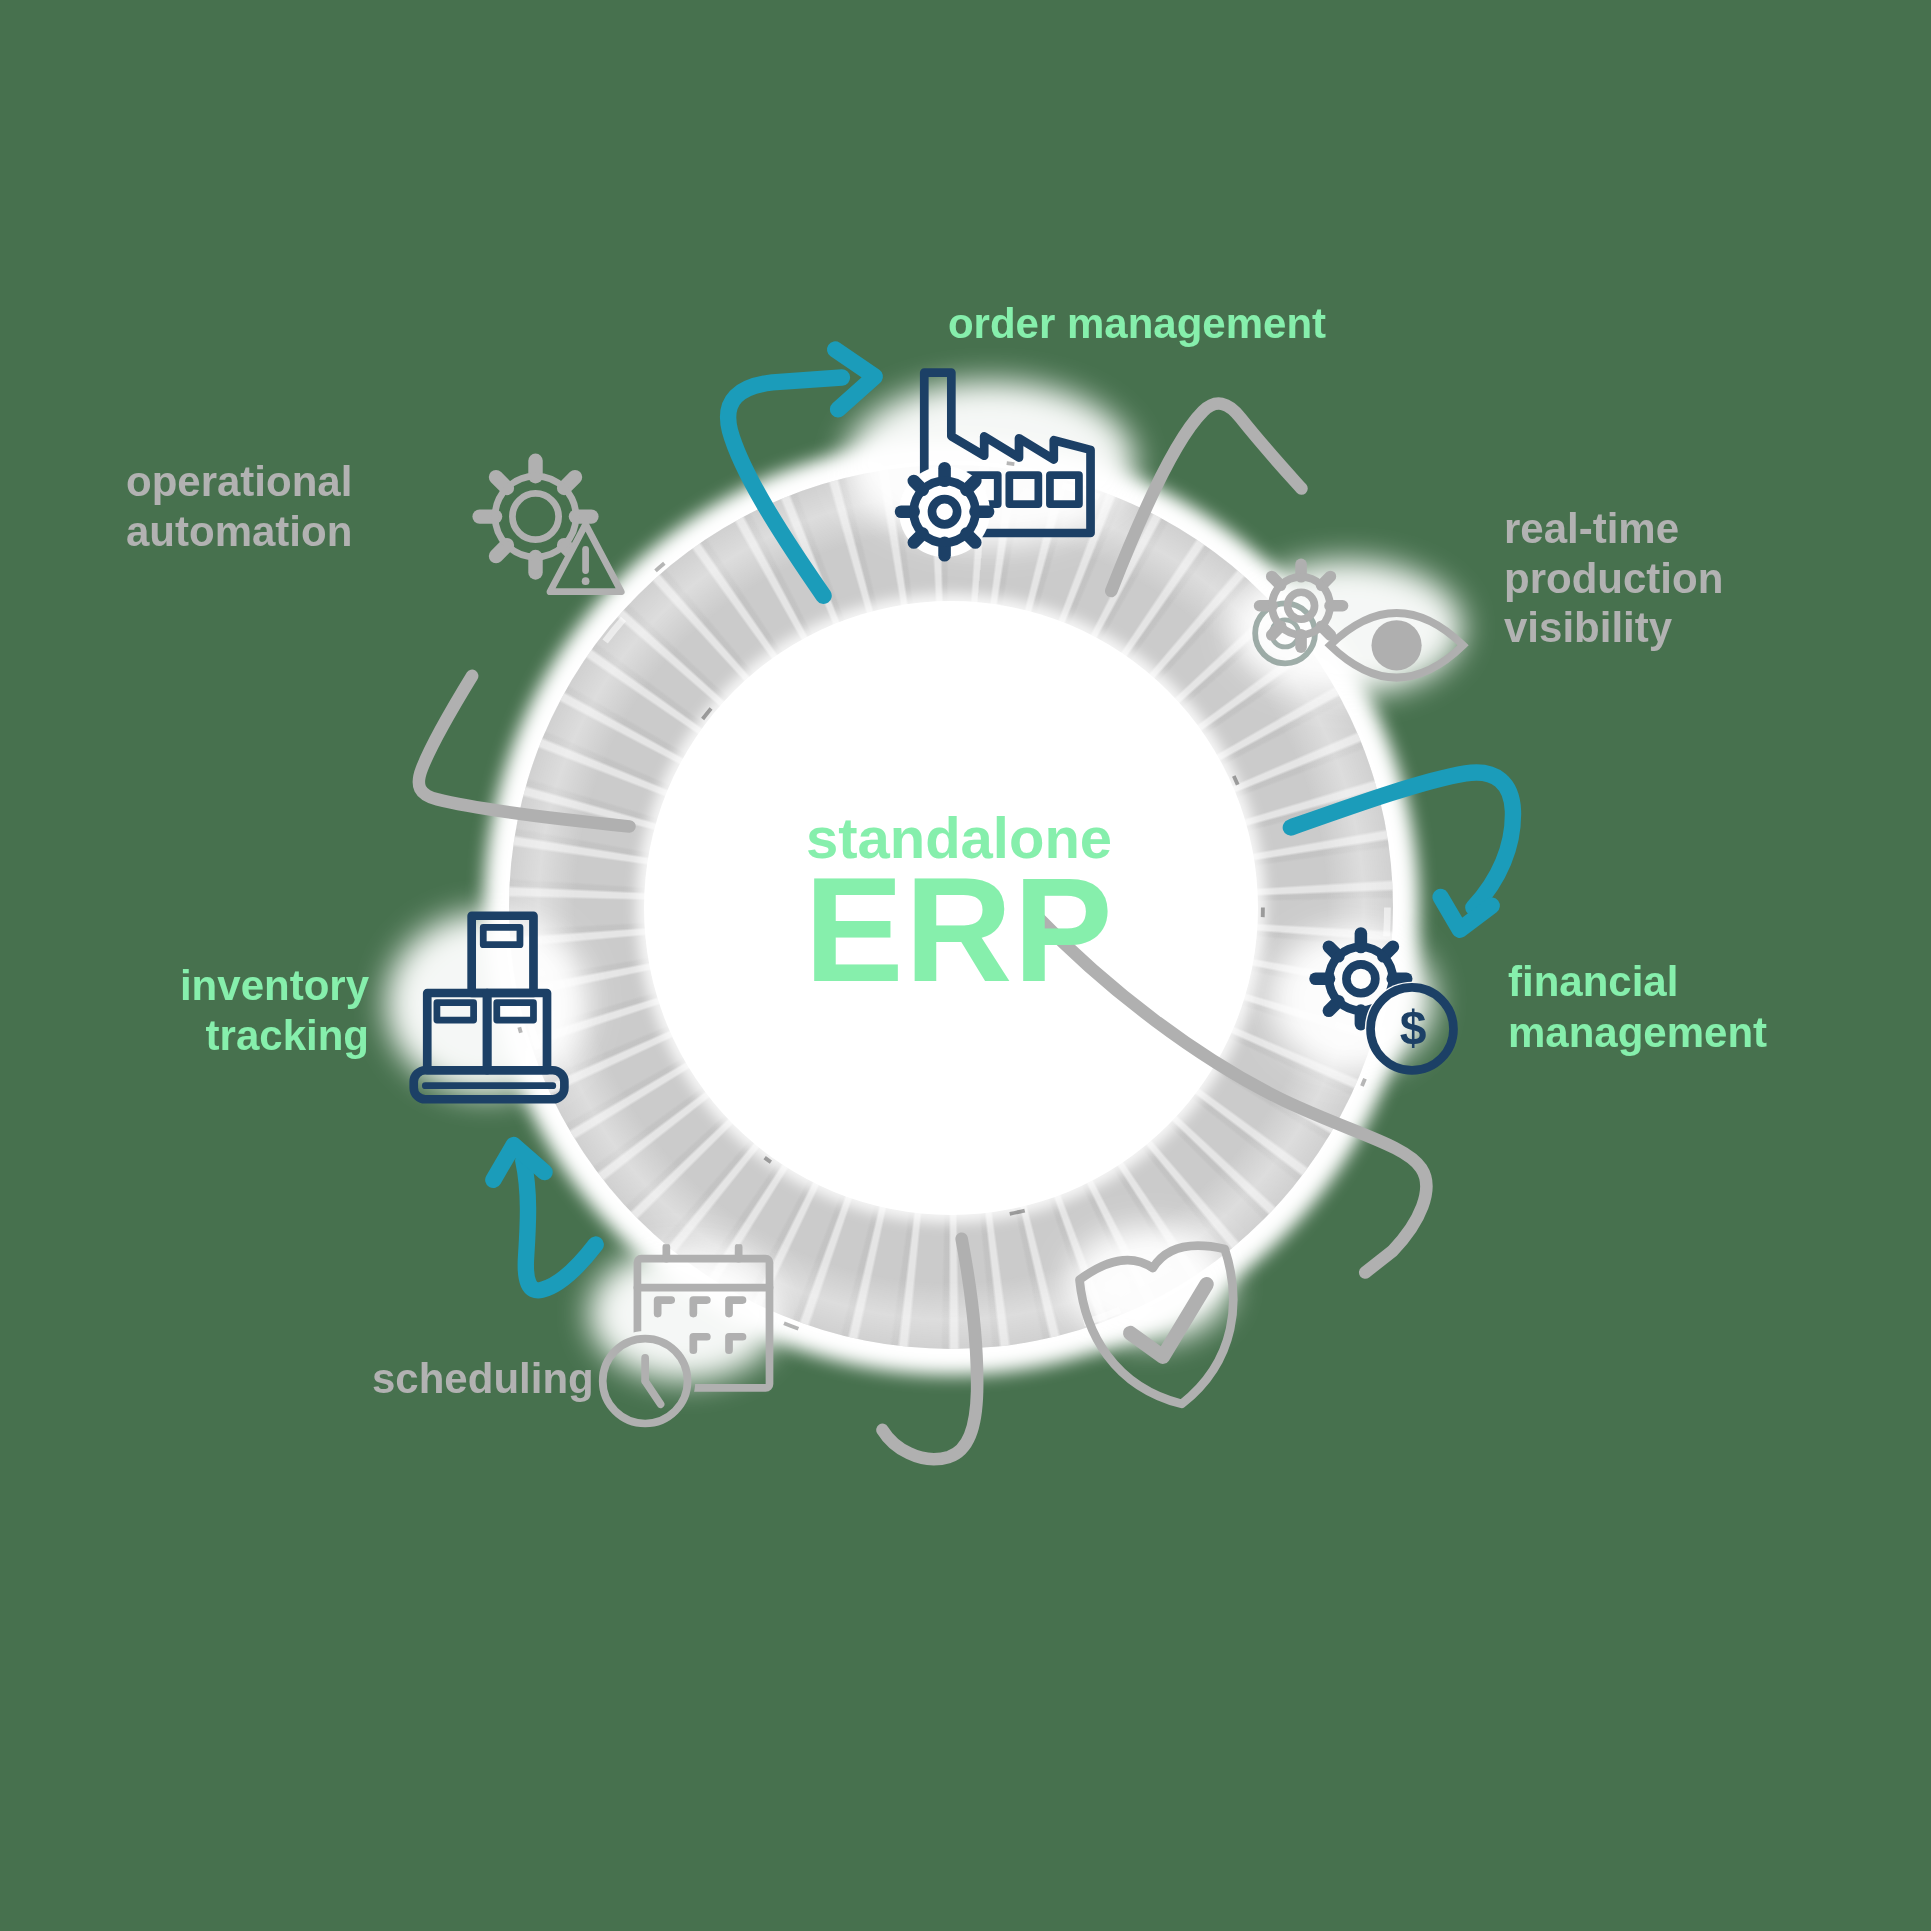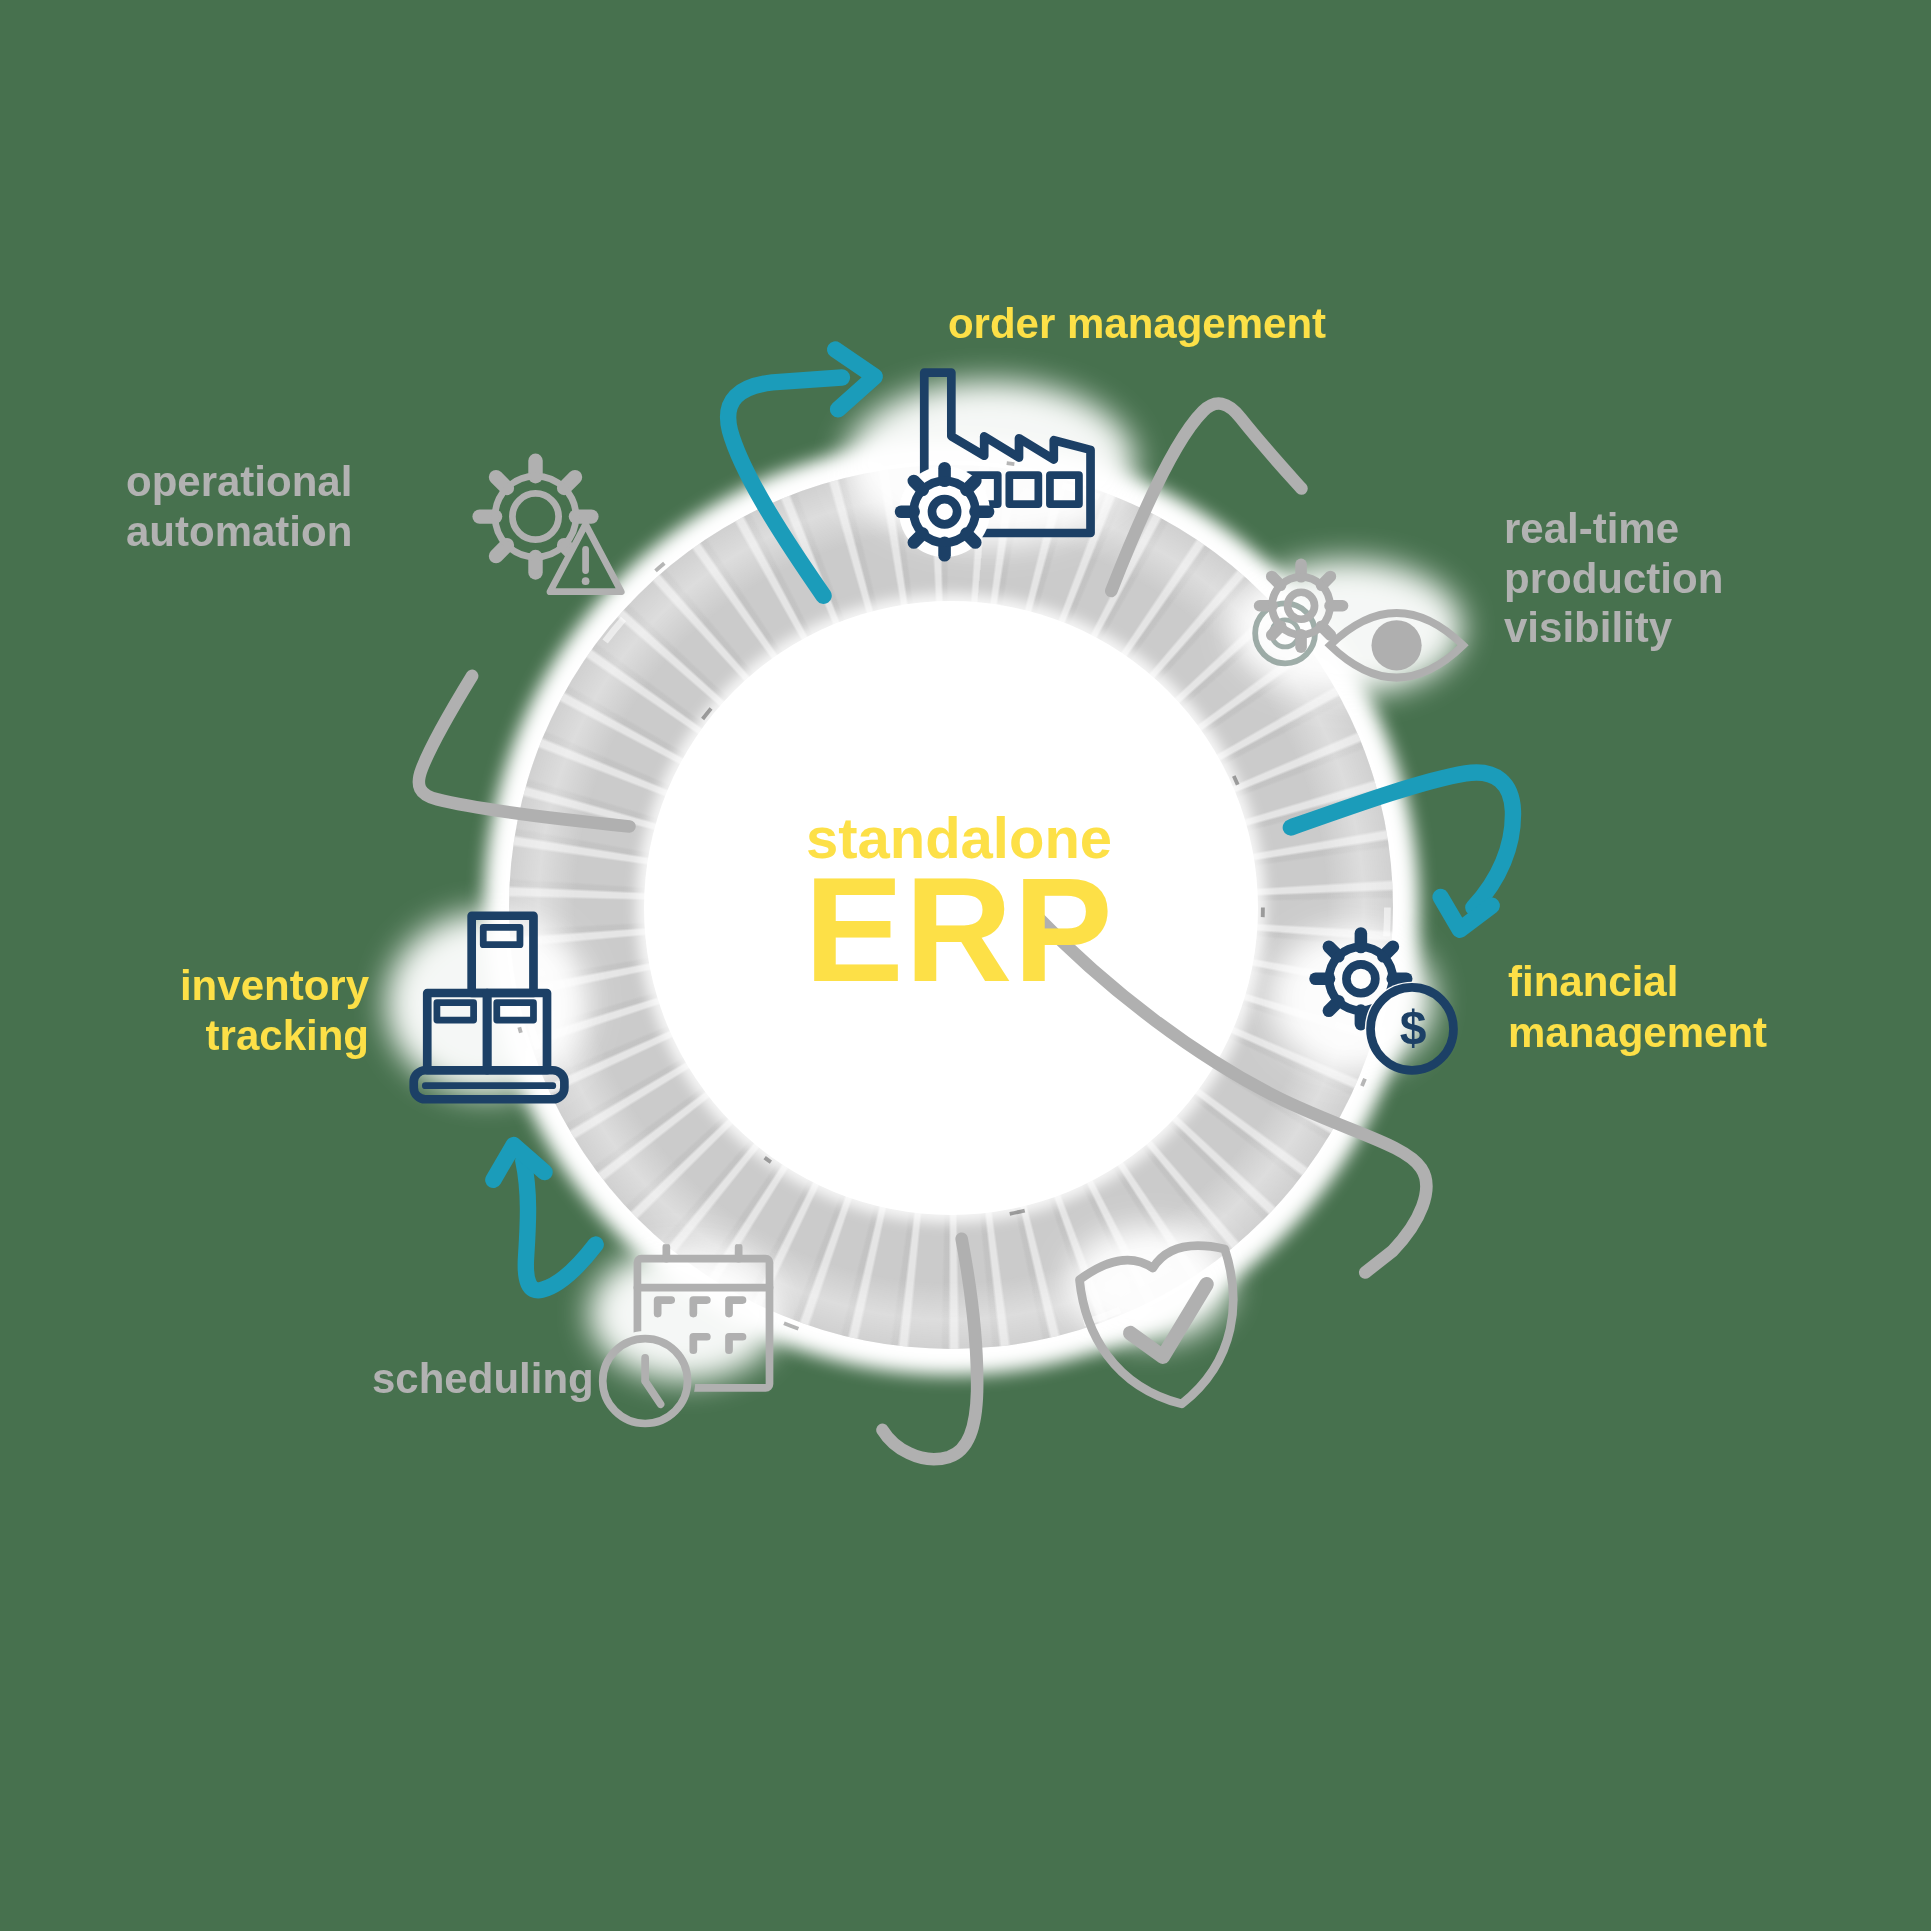--- a/index.html
+++ b/index.html
@@ -10,21 +10,21 @@
   .ring{left:509px;top:465px;width:884px;height:884px;background:#CBCBCB;}
   .streaks{left:509px;top:465px;width:884px;height:884px;
     background:
       radial-gradient(circle at 50% 50%, rgba(255,255,255,0) 0 60%, rgba(255,255,255,.35) 66%, rgba(255,255,255,0) 73%),
       repeating-conic-gradient(from 5deg, rgba(255,255,255,0) 0deg 2.2deg, rgba(255,255,255,.5) 2.6deg 3.4deg,
       rgba(110,110,110,.07) 3.8deg 4.4deg, rgba(255,255,255,0) 4.8deg 6.6deg);}
   .disc{left:644px;top:601px;width:614px;height:614px;background:#fff;
         box-shadow:0 0 13.5px 7.7px rgba(255,255,255,.85);}
   .glow{position:absolute;background:#fff;border-radius:50%;filter:blur(15.4px);opacity:.95;}
   .txt{position:absolute;white-space:pre-line;font-weight:700;line-height:1.18;}
-  .navy{color:#fde047;}
+  .navy{color:#86efac;}
   .grayt{color:#B2B2B2;}
   .lbl{font-size:42px;letter-spacing:0;}
   .center-sub{left:766px;top:809px;width:386px;text-align:center;font-size:58px;font-weight:600;line-height:1;}
   .center-title{left:766px;top:855px;width:386px;text-align:center;font-size:149px;font-weight:800;line-height:1;letter-spacing:1px;}
   .dollar{position:absolute;left:1386px;top:1004px;width:54px;text-align:center;
           font-size:48px;font-weight:700;color:#1C4066;line-height:1;}
   svg{position:absolute;overflow:visible;}
 </style>
 </head>
 <body>

